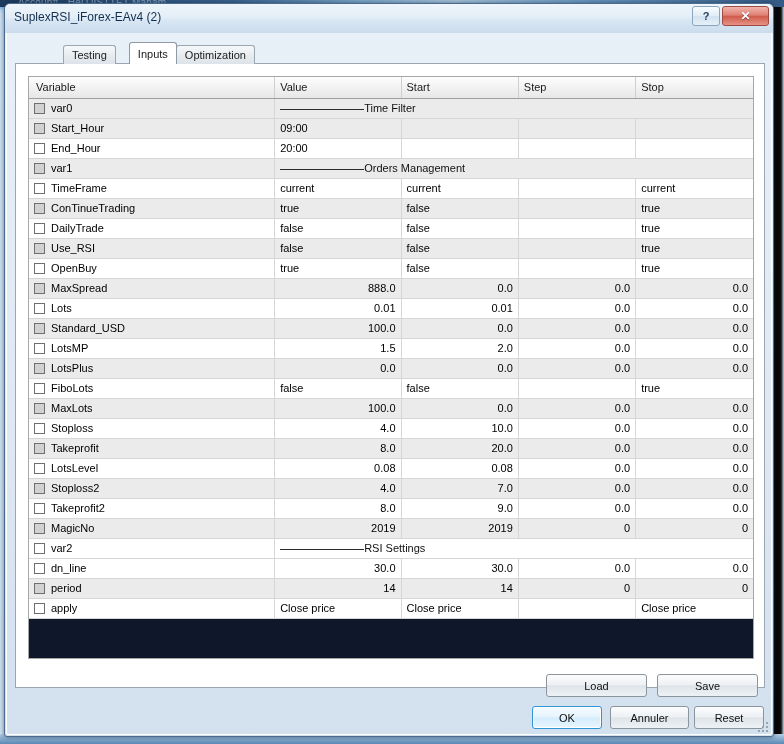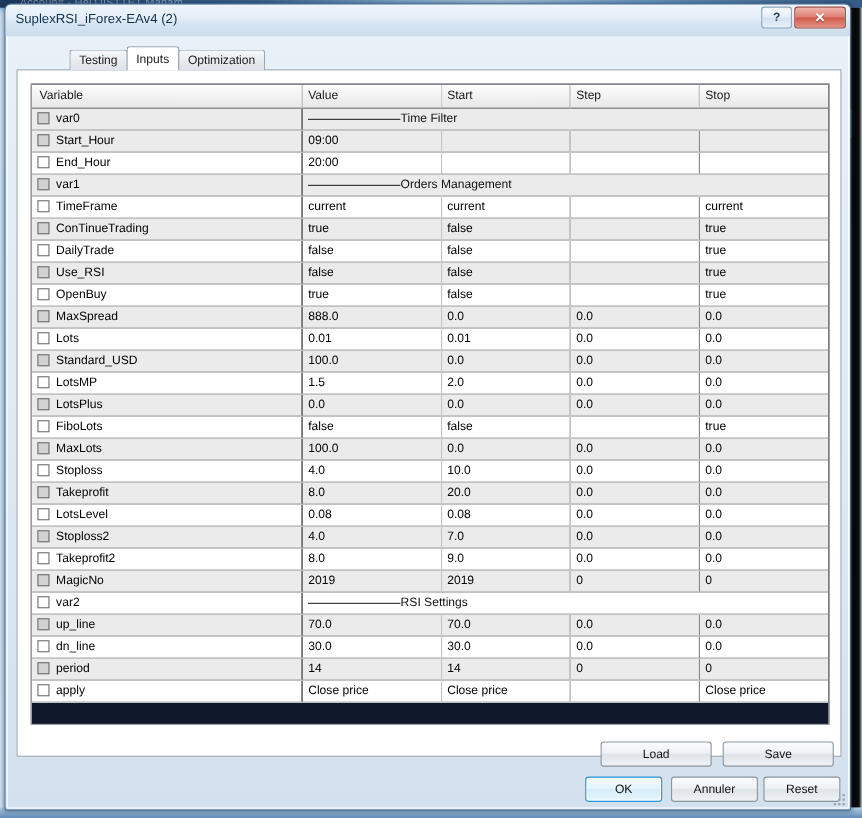--- a/index.html
+++ b/index.html
@@ -157,20 +157,21 @@
     box-sizing: border-box;
     cursor: default;
   }
   .tab.active {
     height: 22px;
     background: #ffffff;
     border-color: #8e9aa6;
     position: relative;
     z-index: 3;
     font-weight: normal;
+    margin-left: 14px;
   }
 
   
   #content-panel {
     position: absolute;
     left: 10px; top: 59px;
     width: 750px;
     height: 625px;
     background: #ffffff;
     border: 1px solid #9aa6b2;
@@ -224,21 +225,21 @@
     overflow: hidden;
   }
   #param-grid td:last-child { border-right: none; }
 
   tr.row-odd td { background: #ebebeb; }
   tr.row-even td { background: #ffffff; }
 
   td.cell-variable {
     padding-left: 5px;
   }
-  td.num { text-align: left; }
+  td.num { text-align: right; }
   td.txt { text-align: left; }
 
   .cbox {
     display: inline-block;
     width: 11px;
     height: 11px;
     border: 1px solid #6f6f6f;
     background: #ffffff;
     vertical-align: -1px;
     margin-right: 6px;
@@ -521,27 +522,20 @@
               <td class="cell-variable"><span class="cbox"></span><span class="varlabel">MagicNo</span></td>
               <td class="num">2019</td>
               <td class="num">2019</td>
               <td class="num">0</td>
               <td class="num">0</td>
             </tr>
             <tr class="row-even">
               <td class="cell-variable"><span class="cbox"></span><span class="varlabel">var2</span></td>
               <td class="separator-cell" colspan="4"><span class="sep-underline"></span><span>RSI Settings</span></td>
             </tr>
-            <tr class="row-odd">
-              <td class="cell-variable"><span class="cbox"></span><span class="varlabel">up_line</span></td>
-              <td class="num">70.0</td>
-              <td class="num">70.0</td>
-              <td class="num">0.0</td>
-              <td class="num">0.0</td>
-            </tr>
             <tr class="row-even">
               <td class="cell-variable"><span class="cbox"></span><span class="varlabel">dn_line</span></td>
               <td class="num">30.0</td>
               <td class="num">30.0</td>
               <td class="num">0.0</td>
               <td class="num">0.0</td>
             </tr>
             <tr class="row-odd">
               <td class="cell-variable"><span class="cbox"></span><span class="varlabel">period</span></td>
               <td class="num">14</td>

